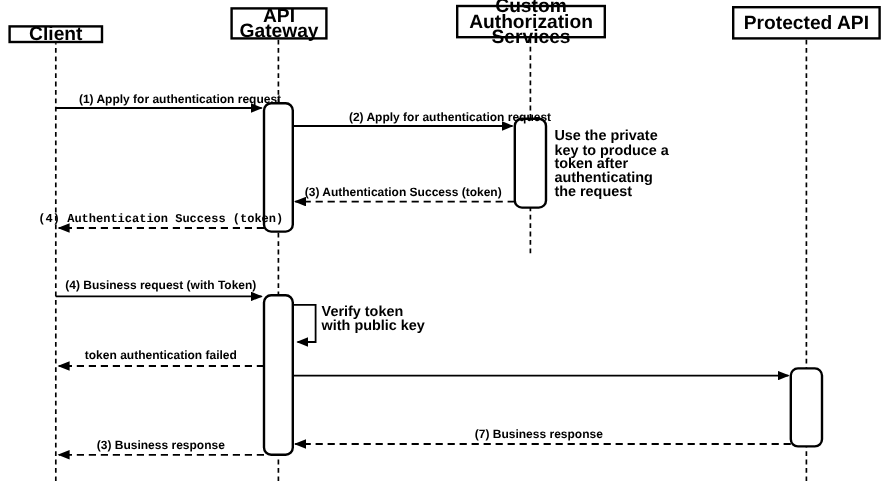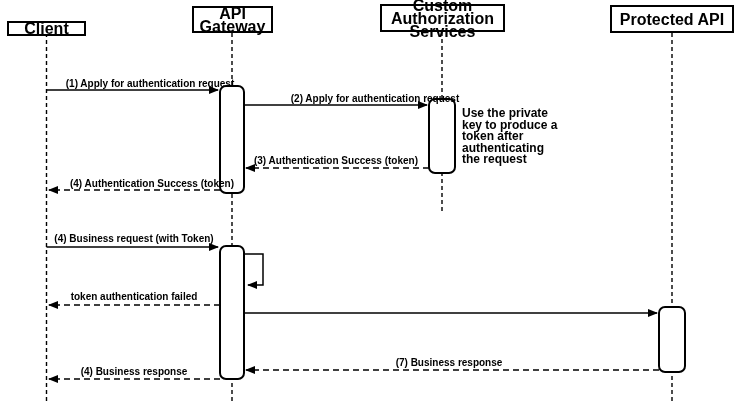--- a/index.html
+++ b/index.html
@@ -84,26 +84,28 @@
     <span>Custom Authorization
 Services</span>
   </div>
   <div class="actor" style="left:610px;top:5px;width:124px;height:28px;">
     <span>Protected API</span>
   </div>
 
   <div class="msg-label" style="left:132px;top:78px;padding-left:36px;">(1) Apply for authentication request</div>
   <div class="msg-label" style="left:336px;top:93px;margin-left:39px;">(2) Apply for authentication request</div>
   <div class="msg-label" style="left:336px;top:155px;">(3) Authentication Success (token)</div>
-  <div class="msg-label" style="left:152px;top:178px;">(4) Authentication Success (token)</div>
+  <div class="msg-label" style="left:134px;top:178px;font-family:Liberation Mono, monospace;">(4) Authentication Success (token)</div>
   <div class="msg-label" style="left:134px;top:233px;">(4) Business request (with Token)</div>
   <div class="msg-label" style="left:134px;top:291px;text-align:right;">token authentication failed</div>
   <div class="msg-label" style="left:449px;top:357px;">(7) Business response</div>
-  <div class="msg-label" style="left:134px;top:366px;">(4) Business response</div>
+  <div class="msg-label" style="left:134px;top:366px;">(3) Business response</div>
 
+  <div class="free-label" style="left:268px;top:254px;">Verify token
+with public key</div>
 
   <div class="free-label" style="left:462px;top:108px;">Use the private
 key to produce a
 token after
 authenticating
 the request</div>
 
 </div>
 
 </body></html>

